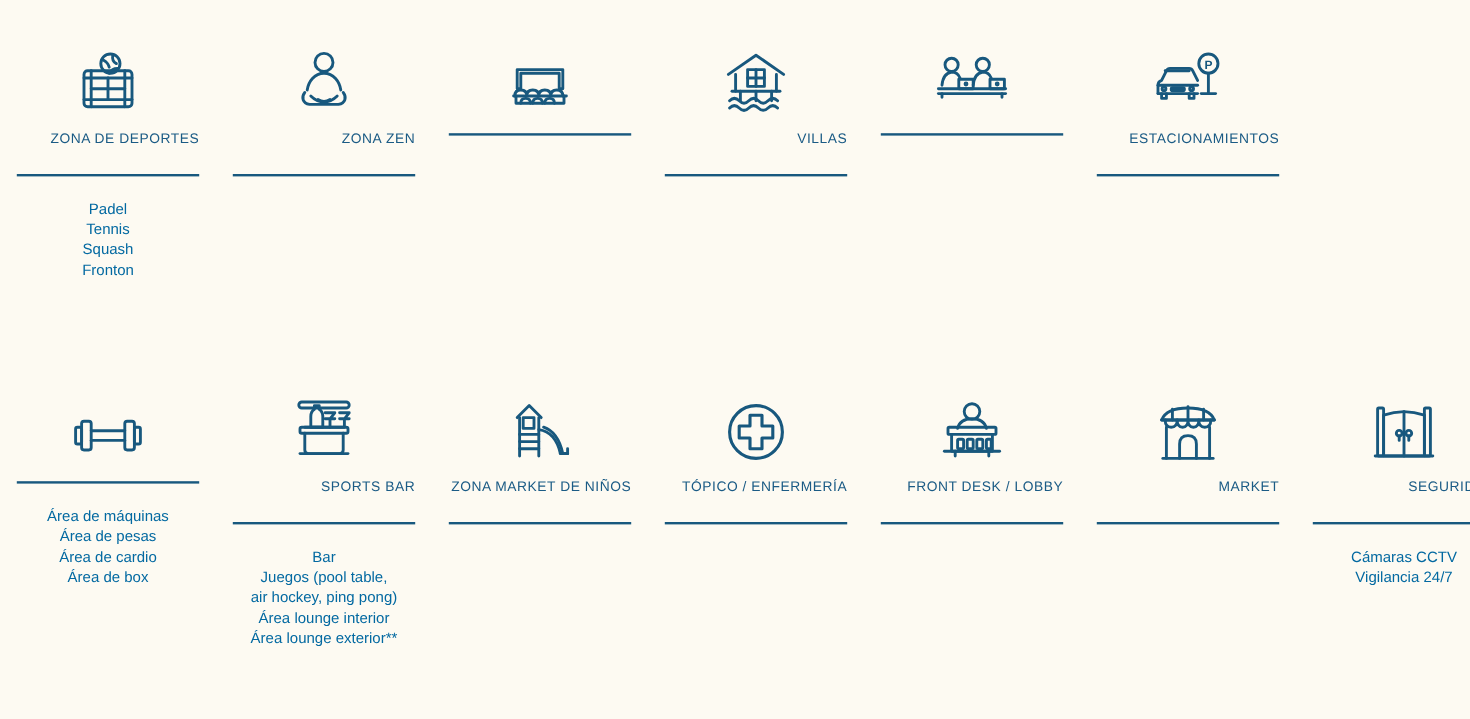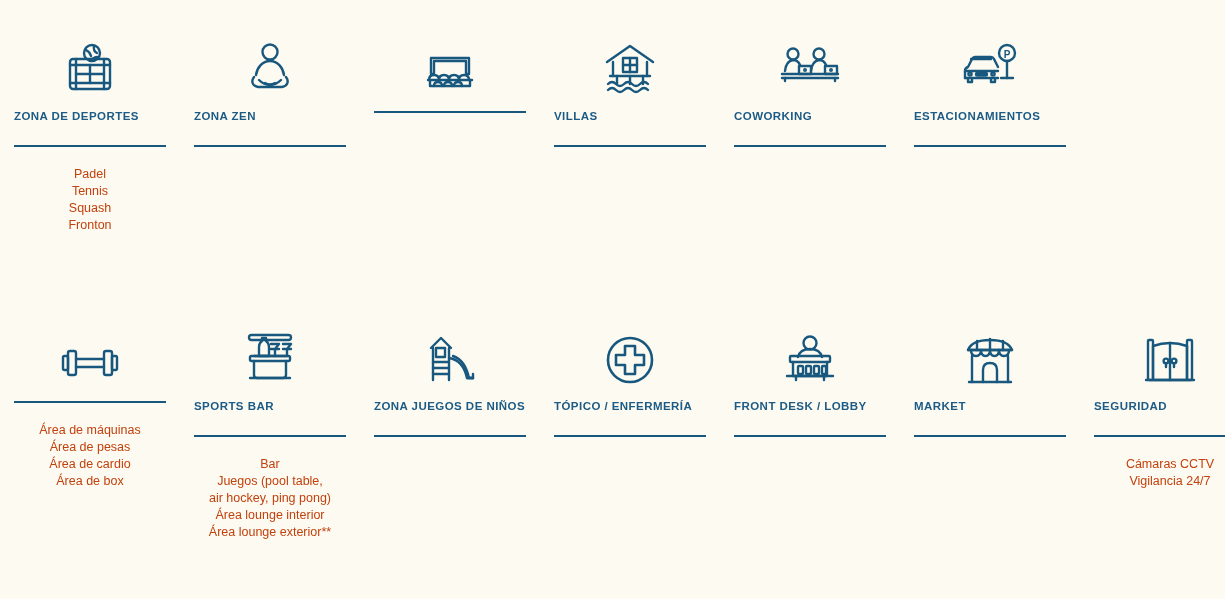--- a/index.html
+++ b/index.html
@@ -34,38 +34,38 @@
   .icon-wrap {
     height: 62px;
     display: flex;
     align-items: flex-end;
     justify-content: center;
     margin-bottom: 12px;
   }
   .icon-wrap svg { display: block; }
   .amenity-title {
     font-size: 11.5px;
-    font-weight: bold;
+    font-weight: normal;
     letter-spacing: 0.45px;
     color: #1b5b85;
-    text-align: left;
+    text-align: right;
     line-height: 16px;
     height: 34px;
     width: 100%;
   }
   .divider {
     width: 152px;
     height: 2px;
     background: #18587e;
     margin-top: 3px;
     margin-bottom: 19px;
   }
   .amenity-sublist {
     font-size: 12.5px;
-    color: #c2410c;
+    color: #0369a1;
     text-align: center;
     line-height: 17px;
     width: 100%;
   }
   .amenity-sublist div { white-space: nowrap; }
 </style>
 </head>
 <body>
 
 <div id="amenities-grid">
@@ -153,21 +153,20 @@
           <circle cx="26" cy="30" r="0.8" fill="#18587e"></circle>
           <circle cx="40" cy="14" r="5.5"></circle>
           <path d="M32 31 q1-10 8-11 q5 0 7 5"></path>
           <rect x="46" y="26" width="12" height="8"></rect>
           <circle cx="52" cy="30" r="0.8" fill="#18587e"></circle>
           <line x1="3" y1="34" x2="59" y2="34"></line>
           <line x1="3" y1="38" x2="59" y2="38"></line>
           <path d="M6 38 v3 M56 38 v3"></path>
         </svg>
       </div>
-      <div class="amenity-title">COWORKING</div>
       <div class="divider"></div>
       <div class="amenity-sublist"></div>
     </div>
 
     <div class="amenity-cell">
       <div class="icon-wrap">
         <svg width="62" height="56" viewBox="0 0 62 56" fill="none" stroke="#18587e" stroke-width="2.4" stroke-linecap="round" stroke-linejoin="round">
           <path d="M6 38 v-7 q0-3 3-4 l4-8 q1-2 3-2 h16 q2 0 3 2 l4 8"></path>
           <path d="M6 31 h33"></path>
           <path d="M12 19 h20"></path>
@@ -241,21 +240,21 @@
           <path d="M10 14 L20 4 L30 14"></path>
           <rect x="15" y="14" width="9" height="9"></rect>
           <path d="M12 14 v32 M28 14 v32"></path>
           <path d="M12 28 h16 M12 34 h16 M12 40 h16"></path>
           <path d="M28 24 q14 2 18 20 h6"></path>
           <path d="M32 22 q12 4 16 22 h4"></path>
           <line x1="46" y1="44" x2="52" y2="44"></line>
           <path d="M52 40 v4"></path>
         </svg>
       </div>
-      <div class="amenity-title">ZONA JUEGOS DE NIÑOS</div>
+      <div class="amenity-title">ZONA MARKET DE NIÑOS</div>
       <div class="divider"></div>
       <div class="amenity-sublist"></div>
     </div>
 
     <div class="amenity-cell">
       <div class="icon-wrap">
         <svg width="52" height="52" viewBox="0 0 52 52" fill="none" stroke="#18587e" stroke-width="2.6" stroke-linecap="round" stroke-linejoin="round">
           <circle cx="26" cy="26" r="22"></circle>
           <path d="M21 12 h10 v9 h9 v10 h-9 v9 h-10 v-9 h-9 v-10 h9 z"></path>
         </svg>

